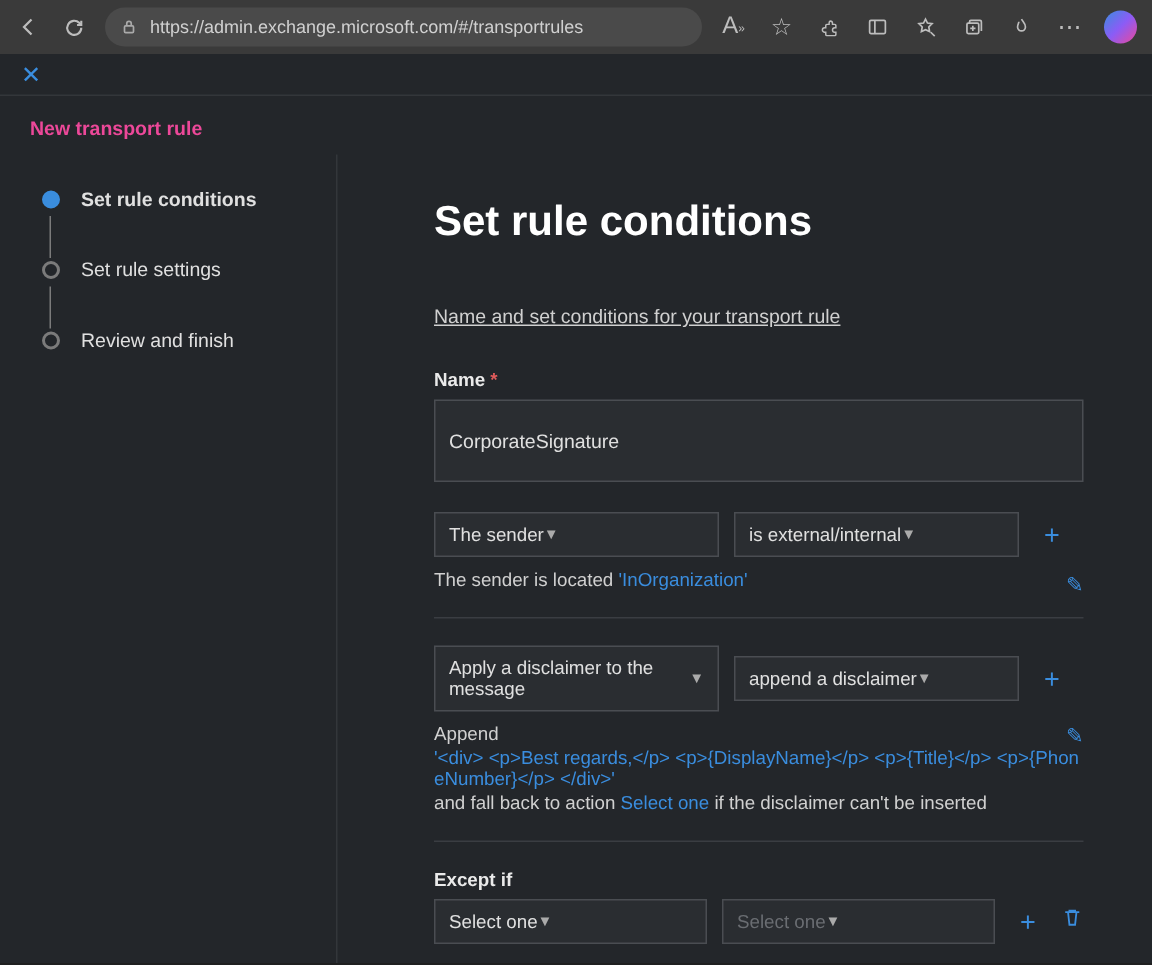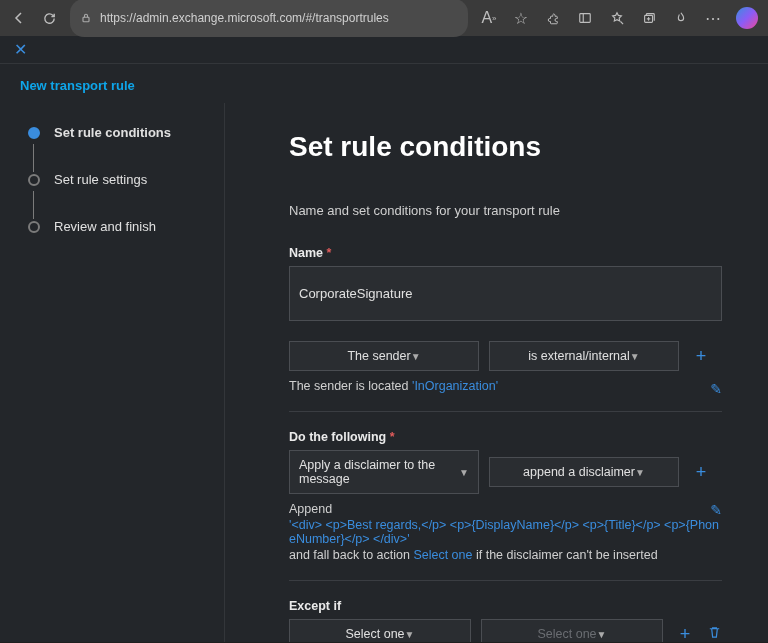--- a/index.html
+++ b/index.html
@@ -1,44 +1,44 @@
 <!DOCTYPE html>
 <html><head>
 <meta charset="utf-8">
 <style>
   * { box-sizing: border-box; margin: 0; padding: 0; }
   html, body { width: 768px; height: 643px; overflow: hidden; font-family: 'Segoe UI', Tahoma, sans-serif; background: #1f1f1f; color: #e0e0e0; }
   .browser-bar { display: flex; align-items: center; gap: 12px; padding: 6px 10px; background: #3a3a3a; height: 36px; }
   .browser-icon { width: 18px; height: 18px; display: flex; align-items: center; justify-content: center; color: #bdbdbd; cursor: pointer; }
-  .address-bar { flex: 1; display: flex; align-items: center; background: #4a4a4a; border-radius: 14px; height: 38px; padding: 0 10px; gap: 8px; color: #aaa; font-size: 12px; }
+  .address-bar { flex: 1; display: flex; align-items: center; background: #4a4a4a; border-radius: 14px; height: 26px; padding: 0 10px; gap: 8px; color: #aaa; font-size: 12px; }
   .address-bar .text { color: #d0d0d0; }
   .tb-icons { display: flex; gap: 14px; align-items: center; }
   .copilot { width: 22px; height: 22px; border-radius: 50%; background: linear-gradient(135deg,#3a8dde,#8b5cf6,#ec4899); }
   body > .page { background: #23262a; }
   .topstrip { height: 28px; border-bottom: 1px solid #33363a; display: flex; align-items: center; padding: 0 14px; }
   .close-x { color: #3a8dde; font-size: 16px; cursor: pointer; }
-  .header { padding: 14px 20px 10px; font-size: 13px; font-weight: 600; color: #0ea5e9; }
+  .header { padding: 14px 20px 10px; font-size: 13px; font-weight: 600; color: #ec4899; }
   .content { display: flex; height: calc(643px - 36px - 28px - 40px); gap: 24px; }
   .sidebar { width: 225px; border-right: 1px solid #33363a; padding: 22px 0 0 28px; }
   .step { display: flex; align-items: center; gap: 14px; margin-bottom: 4px; position: relative; }
   .circle { width: 12px; height: 12px; border: 2px solid #7b7b7b; border-radius: 50%; background: transparent; position: relative; z-index: 2; }
   .circle.active { background: #3a8dde; border-color: #3a8dde; }
   .step-label { font-size: 13px; color: #e0e0e0; cursor: pointer; }
   .step-label.active { font-weight: 600; }
   .connector { width: 1px; height: 28px; background: #7b7b7b; margin-left: 5px; }
   .main { flex: 1; padding: 28px 46px 20px 40px; overflow-y: auto; }
   .main::-webkit-scrollbar { width: 10px; }
   .main::-webkit-scrollbar-thumb { background: #555; }
   h1 { font-size: 28px; font-weight: 700; color: #fff; margin-bottom: 40px; }
-  .subtitle { font-size: 13px; color: #d0d0d0; margin-bottom: 28px; }
+  .subtitle { font-size: 13px; color: #d0d0d0; margin-bottom: 28px; text-decoration: underline; }
   .field-label { font-size: 12.5px; font-weight: 600; color: #eaeaea; margin-bottom: 6px; }
   .req { color: #e05b5b; }
   .input { width: 100%; max-width: 440px; background: #2a2d31; border: 1px solid #4a4d52; padding: 19px 9px; color: #e0e0e0; font-size: 13px; margin-bottom: 20px; }
   .row { display: flex; gap: 10px; align-items: center; margin-bottom: 8px; }
-  .select { flex: 1; max-width: 190px; background: #2a2d31; border: 1px solid #4a4d52; padding: 7px 9px; color: #e0e0e0; font-size: 12.5px; display: flex; justify-content: center; align-items: center; cursor: pointer; }
+  .select { flex: 1; max-width: 190px; background: #2a2d31; border: 1px solid #4a4d52; padding: 7px 9px; color: #e0e0e0; font-size: 12.5px; display: flex; justify-content: flex-start; align-items: center; cursor: pointer; }
   .select .chev { color: #aaa; font-size: 10px; }
   .plus { color: #3a8dde; font-size: 18px; width: 24px; text-align: center; cursor: pointer; }
   .trash { color: #3a8dde; cursor: pointer; }
   .cond-text { font-size: 12.5px; color: #d0d0d0; margin-bottom: 6px; position: relative; }
   .cond-text .link { color: #3a8dde; }
   .editicon { position: absolute; right: 0; top: 2px; color: #3a8dde; font-size: 14px; cursor: pointer; }
   .edit-right { float: right; color: #3a8dde; font-size: 14px; cursor: pointer; }
   .section-wrap { position: relative; }
   .divider { border: none; border-top: 1px solid #3a3d42; margin: 18px 0; max-width: 440px; }
   .select.disabled { color: #6a6d72; }
@@ -144,21 +144,20 @@
           </div>
         <span class="plus">+</span>
       </div>
       <div class="cond-text">
         <span>The sender is located </span><span class="link">'InOrganization'</span>
         <span class="editicon">✎</span>
       </div>
 
       <hr class="divider">
 
-      <div class="field-label"><span>Do the following</span> <span class="req">*</span></div>
       <div class="row">
         <div class="select">
             <span>Apply a disclaimer to the message</span>
             <span class="chev">▼</span>
           </div>
         <div class="select">
             <span>append a disclaimer</span>
             <span class="chev">▼</span>
           </div>
         <span class="plus">+</span>

